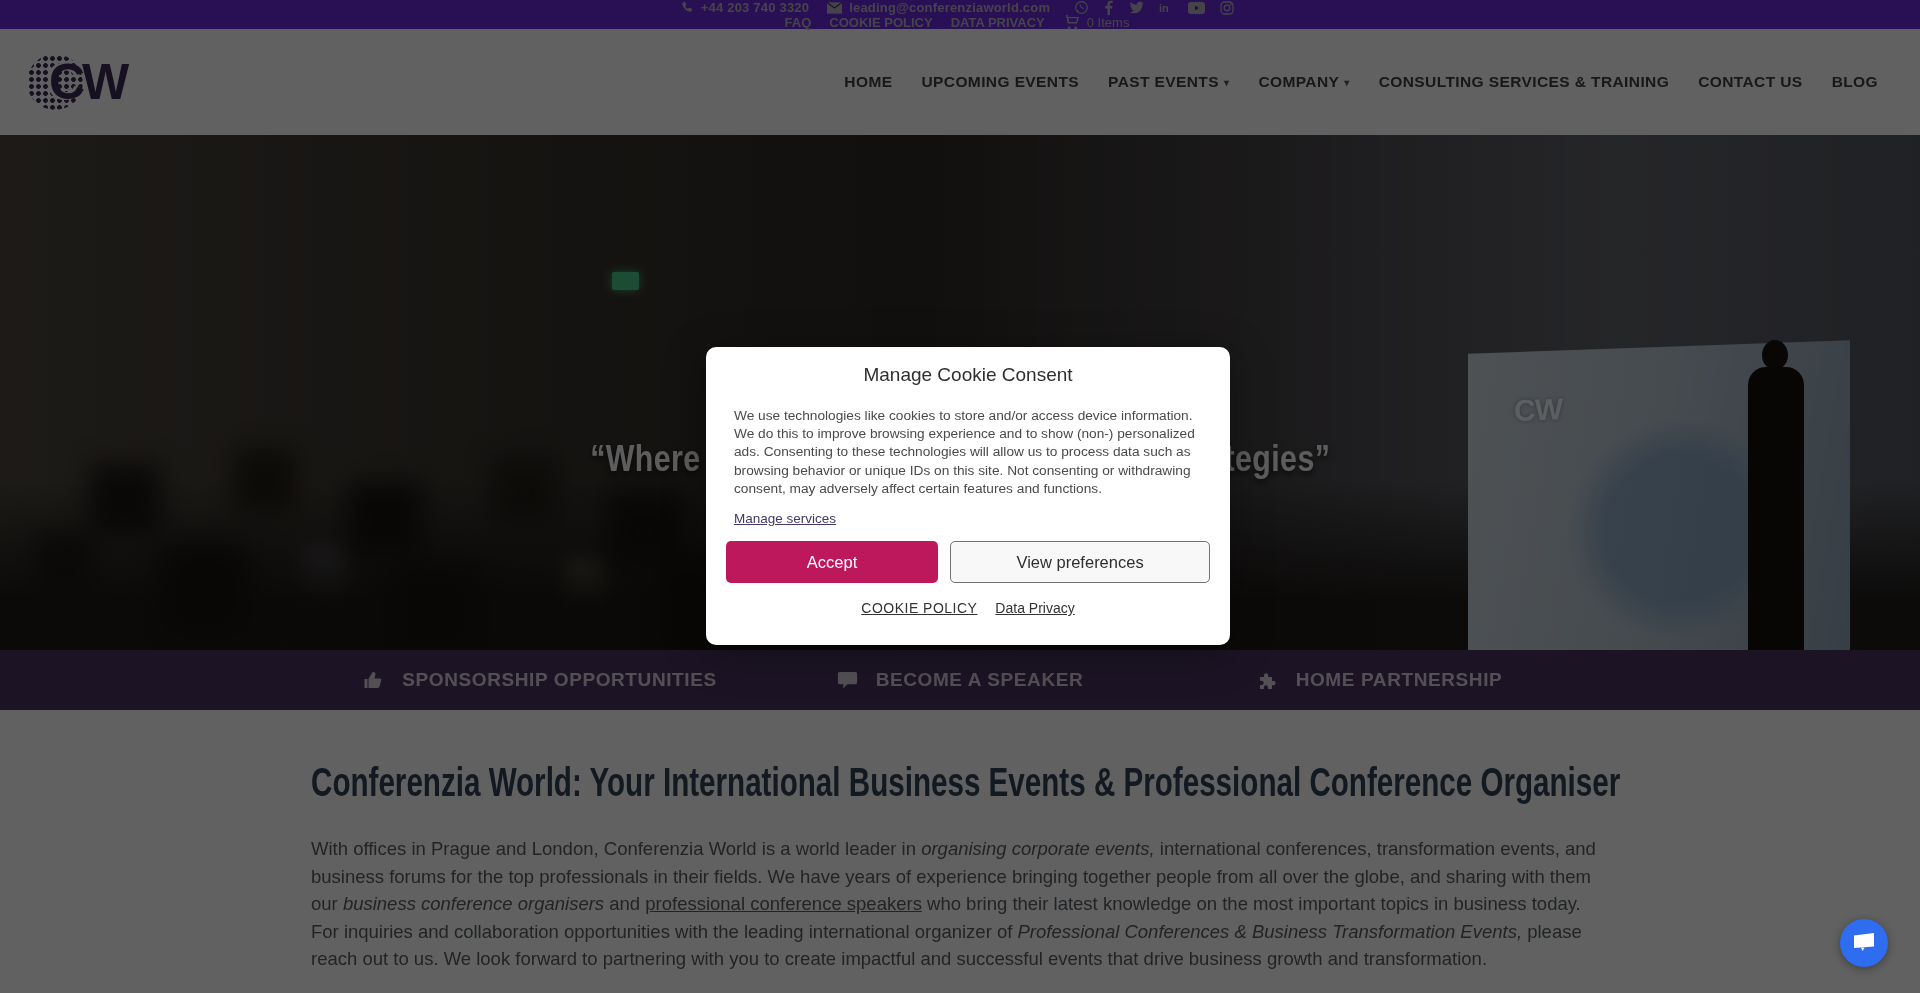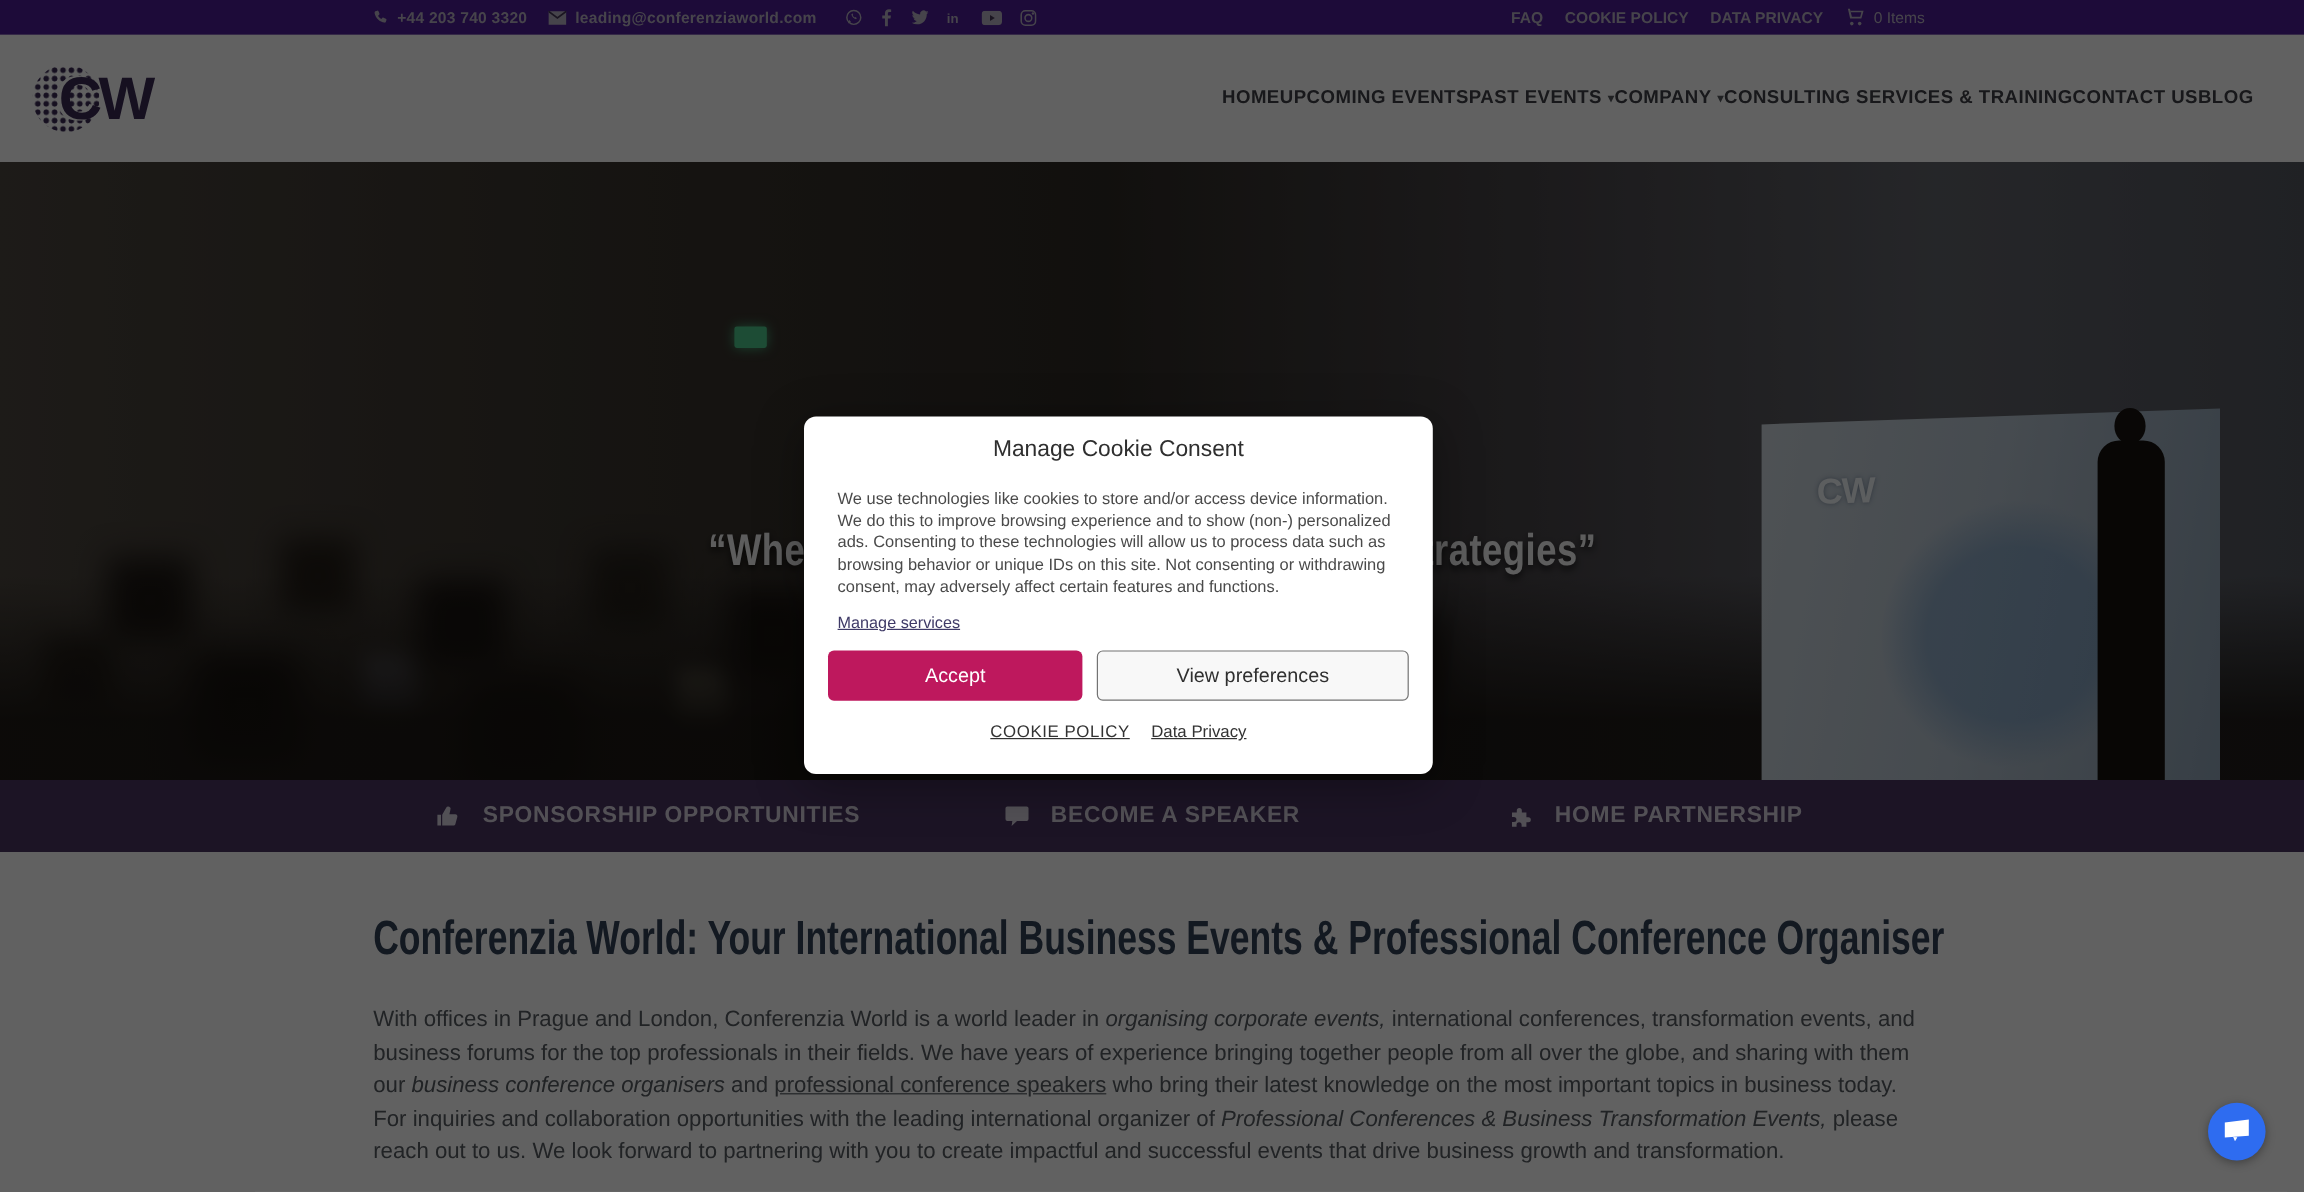--- a/index.html
+++ b/index.html
@@ -1,37 +1,37 @@
 <!DOCTYPE html>
 <html><head>
 <meta charset="utf-8">
 <style>
   * { margin:0; padding:0; box-sizing:border-box; }
   html,body { width:1920px; height:993px; background:#000; }
   body { font-family:"Liberation Sans", sans-serif; }
   .page { position:relative; width:1920px; height:993px; overflow:hidden; background:#fff; }
 
   
-  .topbar { height:29px; background:#4c1d95; display:flex; align-items:center; justify-content:space-between; padding:0 316px 0 310px; color:#b9b3c4; font-size:13px; }
+  .topbar { height:29px; background:#6d28d9; display:flex; align-items:center; justify-content:space-between; padding:0 316px 0 310px; color:#b9b3c4; font-size:13px;flex-direction:column; }
   .topbar .grp { display:flex; align-items:center; gap:18px; }
   .topbar .item { display:flex; align-items:center; gap:7px; font-weight:bold; letter-spacing:.2px; cursor:pointer; }
   .topbar .socials { display:flex; align-items:center; gap:15px; margin-left:6px; }
   .topbar svg { display:block; }
   .topbar .rlink { font-weight:bold; cursor:pointer; }
   .topbar .cart { display:flex; align-items:center; gap:7px; cursor:pointer; font-weight:normal; }
 
   
   .navbar { height:106px; background:#ffffff; display:flex; align-items:center; justify-content:space-between; padding:0 42px 0 27px; }
   .logo { display:flex; align-items:center; cursor:pointer; }
   .globe { width:56px; height:56px; border-radius:50%;
     background:radial-gradient(circle, #3b2a55 2.1px, rgba(0,0,0,0) 2.6px);
     background-size:7px 7px; background-position:1px 1px; }
   .logotext { font-size:50px; font-weight:800; letter-spacing:-3px; color:#3b2a55; margin-left:-34px;
     text-shadow:-2px 0 0 #fff,-3px 1px 0 #fff,-3px -1px 0 #fff; }
-  .menu { display:flex; align-items:center; }
+  .menu { display:flex; align-items:center; gap:29px; }
   .menu .mitem { font-size:15.5px; font-weight:bold; letter-spacing:.4px; color:#3f4147; cursor:pointer; display:flex; align-items:center; gap:5px; white-space:nowrap; }
   .caret { font-size:10px; color:#55575c; }
 
   
   .hero { position:relative; height:515px; overflow:hidden;
     background:linear-gradient(90deg,#4d4740 0%,#3b3630 26%,#2f2b26 48%,#4b484c 68%,#63656c 84%,#555860 100%); }
   .hero .floor { position:absolute; left:0; bottom:0; width:100%; height:170px; background:linear-gradient(180deg, rgba(20,16,13,0) 0%, rgba(24,20,16,.85) 70%); }
   .exit-sign { position:absolute; left:612px; top:137px; width:27px; height:18px; background:#4ec98c; border-radius:2px; box-shadow:0 0 10px rgba(78,201,140,.8); }
   .screen { position:absolute; left:1468px; top:212px; width:382px; height:350px;
     background:
@@ -65,21 +65,21 @@
   .heading { display:inline-block; transform:scaleX(.74); transform-origin:left center;
     font-size:40px; font-weight:bold; color:#334258; letter-spacing:0; white-space:nowrap; }
   .para { margin-top:30px; width:1296px; font-size:18.5px; line-height:27.5px; color:#575c62; }
   .para .it { font-style:italic; }
   .para .plink { text-decoration:underline; color:#575c62; cursor:pointer; }
 
   
   .overlay { position:absolute; inset:0; background:rgba(0,0,0,.62); z-index:50; }
 
   
-  .modal { position:absolute; left:670px; top:347px; width:524px; height:298px; background:#fff; border-radius:10px; z-index:60; box-shadow:0 8px 40px rgba(0,0,0,.35); }
+  .modal { position:absolute; left:706px; top:347px; width:524px; height:298px; background:#fff; border-radius:10px; z-index:60; box-shadow:0 8px 40px rgba(0,0,0,.35); }
   .modal-title { margin-top:17px; text-align:center; font-size:19px; color:#2f2f2f; font-weight:500; }
   .modal-body { margin:21px 28px 0; font-size:13.7px; line-height:18.2px; color:#4a4a4a; }
   .manage-link { display:inline-block; margin:13px 0 0 28px; font-size:13.5px; color:#3f3a67; text-decoration:underline; cursor:pointer; }
   .btn-row { display:flex; margin:14px 20px 0; gap:12px; }
   .btn { height:42px; border-radius:5px; font-size:16.5px; font-family:"Liberation Sans",sans-serif; cursor:pointer; }
   .btn-accept { width:232px; background:#be185d; border:none; color:#ffffff; }
   .btn-view { width:284px; background:#f8f8f8; border:1px solid #737373; color:#2f2f2f; }
   .modal-links { margin-top:17px; text-align:center; font-size:14px; color:#333; }
   .modal-links span { text-decoration:underline; cursor:pointer; }
   .modal-links .cp { letter-spacing:.5px; margin-right:14px; }

